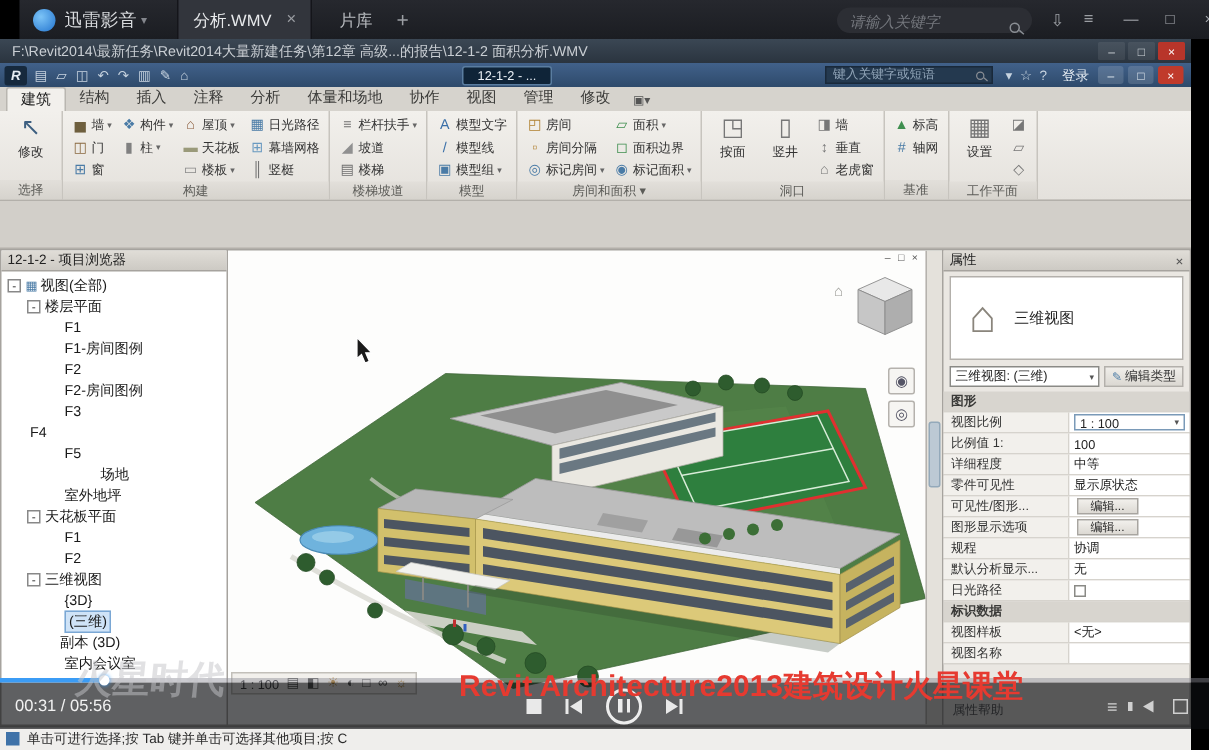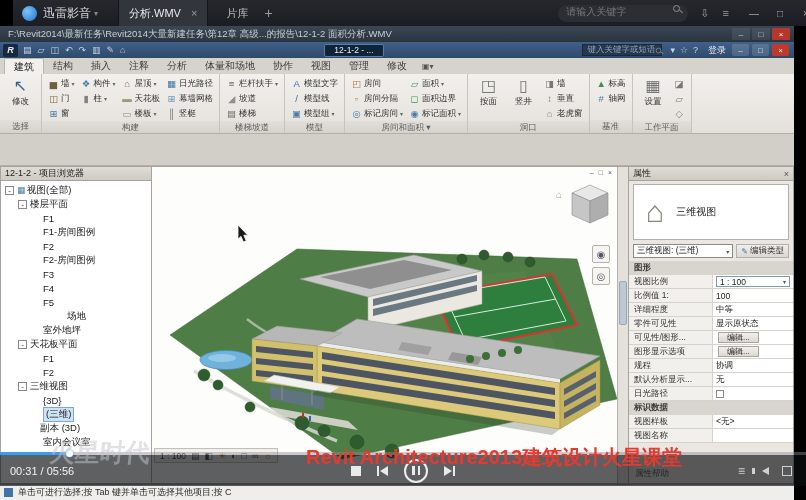--- a/index.html
+++ b/index.html
@@ -14,21 +14,21 @@
     background:radial-gradient(circle at 35% 35%,#7cc4f7,#2374cf);margin-left:9px;}
   .xl-brand{color:#d9dbde;font-size:12px;margin-left:6px;white-space:nowrap;}
   .xl-caret{color:#83868c;font-size:8px;margin-left:3px;}
   .xl-tab{height:26px;display:flex;align-items:center;background:#32353c;color:#e8eaec;
     font-size:11px;padding:0 10px;margin-left:20px;border-left:1px solid #14151a;border-right:1px solid #14151a;white-space:nowrap;}
   .xl-tab-close{color:#9b9ea3;font-size:11px;margin-left:10px;}
   .xl-tab2{color:#b9bcc0;font-size:11px;margin-left:18px;white-space:nowrap;text-align:right;}
   .xl-plus{color:#9b9ea3;font-size:14px;margin-left:16px;}
   .xl-spacer{flex:1;}
   .xl-search{width:130px;height:17px;border-radius:9px;background:#2c2e34;display:flex;
-    align-items:flex-start;justify-content:space-between;padding:0 8px;color:#74777d;font-size:10px;margin-right:12px;white-space:nowrap;}
+    align-items:flex-end;justify-content:space-between;padding:0 8px;color:#74777d;font-size:10px;margin-right:12px;white-space:nowrap;font-style:italic;}
   .mag{width:7px;height:7px;border:1.2px solid #8b8f95;border-radius:50%;position:relative;display:inline-block;flex:none;}
   .mag::after{content:"";position:absolute;width:4px;height:1.2px;background:#8b8f95;right:-3.5px;bottom:-1.5px;transform:rotate(40deg);}
   #player-menu-icons{display:flex;gap:13px;margin-right:12px;}
   #player-menu-icons span{font-size:11px;}
   .xl-win{width:26px;height:26px;display:flex;align-items:center;justify-content:center;color:#a7aaaf;font-size:10px;}
 
   
   #video{position:absolute;left:0;top:26px;width:794px;height:474px;background:#d5d2cc;}
 
   #nested-title{position:absolute;left:0;top:0;width:794px;height:16px;
@@ -40,21 +40,21 @@
 
   #revit-title{position:absolute;left:0;top:16px;width:794px;height:16px;
     background:linear-gradient(#41618a,#2e4a6b);display:flex;align-items:center;}
   .r-logo{width:15px;height:13px;background:#16293d;border-radius:2px;color:#e6edf4;font-size:9px;
     font-weight:bold;font-style:italic;display:flex;align-items:center;justify-content:center;margin:0 5px 0 3px;flex:none;}
   #qa-icons{display:flex;gap:6px;}
   #qa-icons span{font-size:9px;}
   .r-spacer{flex:1;}
   .r-titlebox{background:#0f2438;border:1px solid #5a7da0;border-radius:2px;color:#eaf0f6;
     font-size:8.5px;padding:0 9px;height:13px;line-height:11px;white-space:nowrap;}
-  .r-search{width:80px;height:12px;background:#24394f;border:1px solid #19293a;display:flex;
+  .r-search{width:112px;height:12px;background:#24394f;border:1px solid #19293a;display:flex;
     align-items:center;justify-content:space-between;padding:0 4px;color:#8fa3b6;font-size:8.5px;white-space:nowrap;margin-right:4px;}
   .r-search .mag{transform:scale(.8);}
   #ic-icons{display:flex;gap:5px;margin:0 4px;}
   #ic-icons span{font-size:9px;}
   .r-signin{color:#e7edf3;font-size:9px;margin:0 6px;white-space:nowrap;}
   .r-win{width:17px;height:12px;display:flex;align-items:center;justify-content:center;
     background:rgba(255,255,255,.14);border-radius:2px;color:#e2e9f0;font-size:8px;margin-right:3px;flex:none;}
   .r-close{background:#c03a2b;color:#fff;margin-right:5px;}
 
   
@@ -482,21 +482,21 @@
             </div>
             <div class="trow" style="padding-left: 42px;">
               <span class="tlbl">F2</span>
             </div>
             <div class="trow" style="padding-left: 42px;">
               <span class="tlbl">F2-房间图例</span>
             </div>
             <div class="trow" style="padding-left: 42px;">
               <span class="tlbl">F3</span>
             </div>
-            <div class="trow" style="padding-left: 42px;">
+            <div class="trow" style="padding-left: 19px;">
               <span class="tlbl">F4</span>
             </div>
             <div class="trow" style="padding-left: 42px;">
               <span class="tlbl">F5</span>
             </div>
             <div class="trow" style="padding-left: 66px;">
               <span class="tlbl">场地</span>
             </div>
             <div class="trow" style="padding-left: 42px;">
               <span class="tlbl">室外地坪</span>

